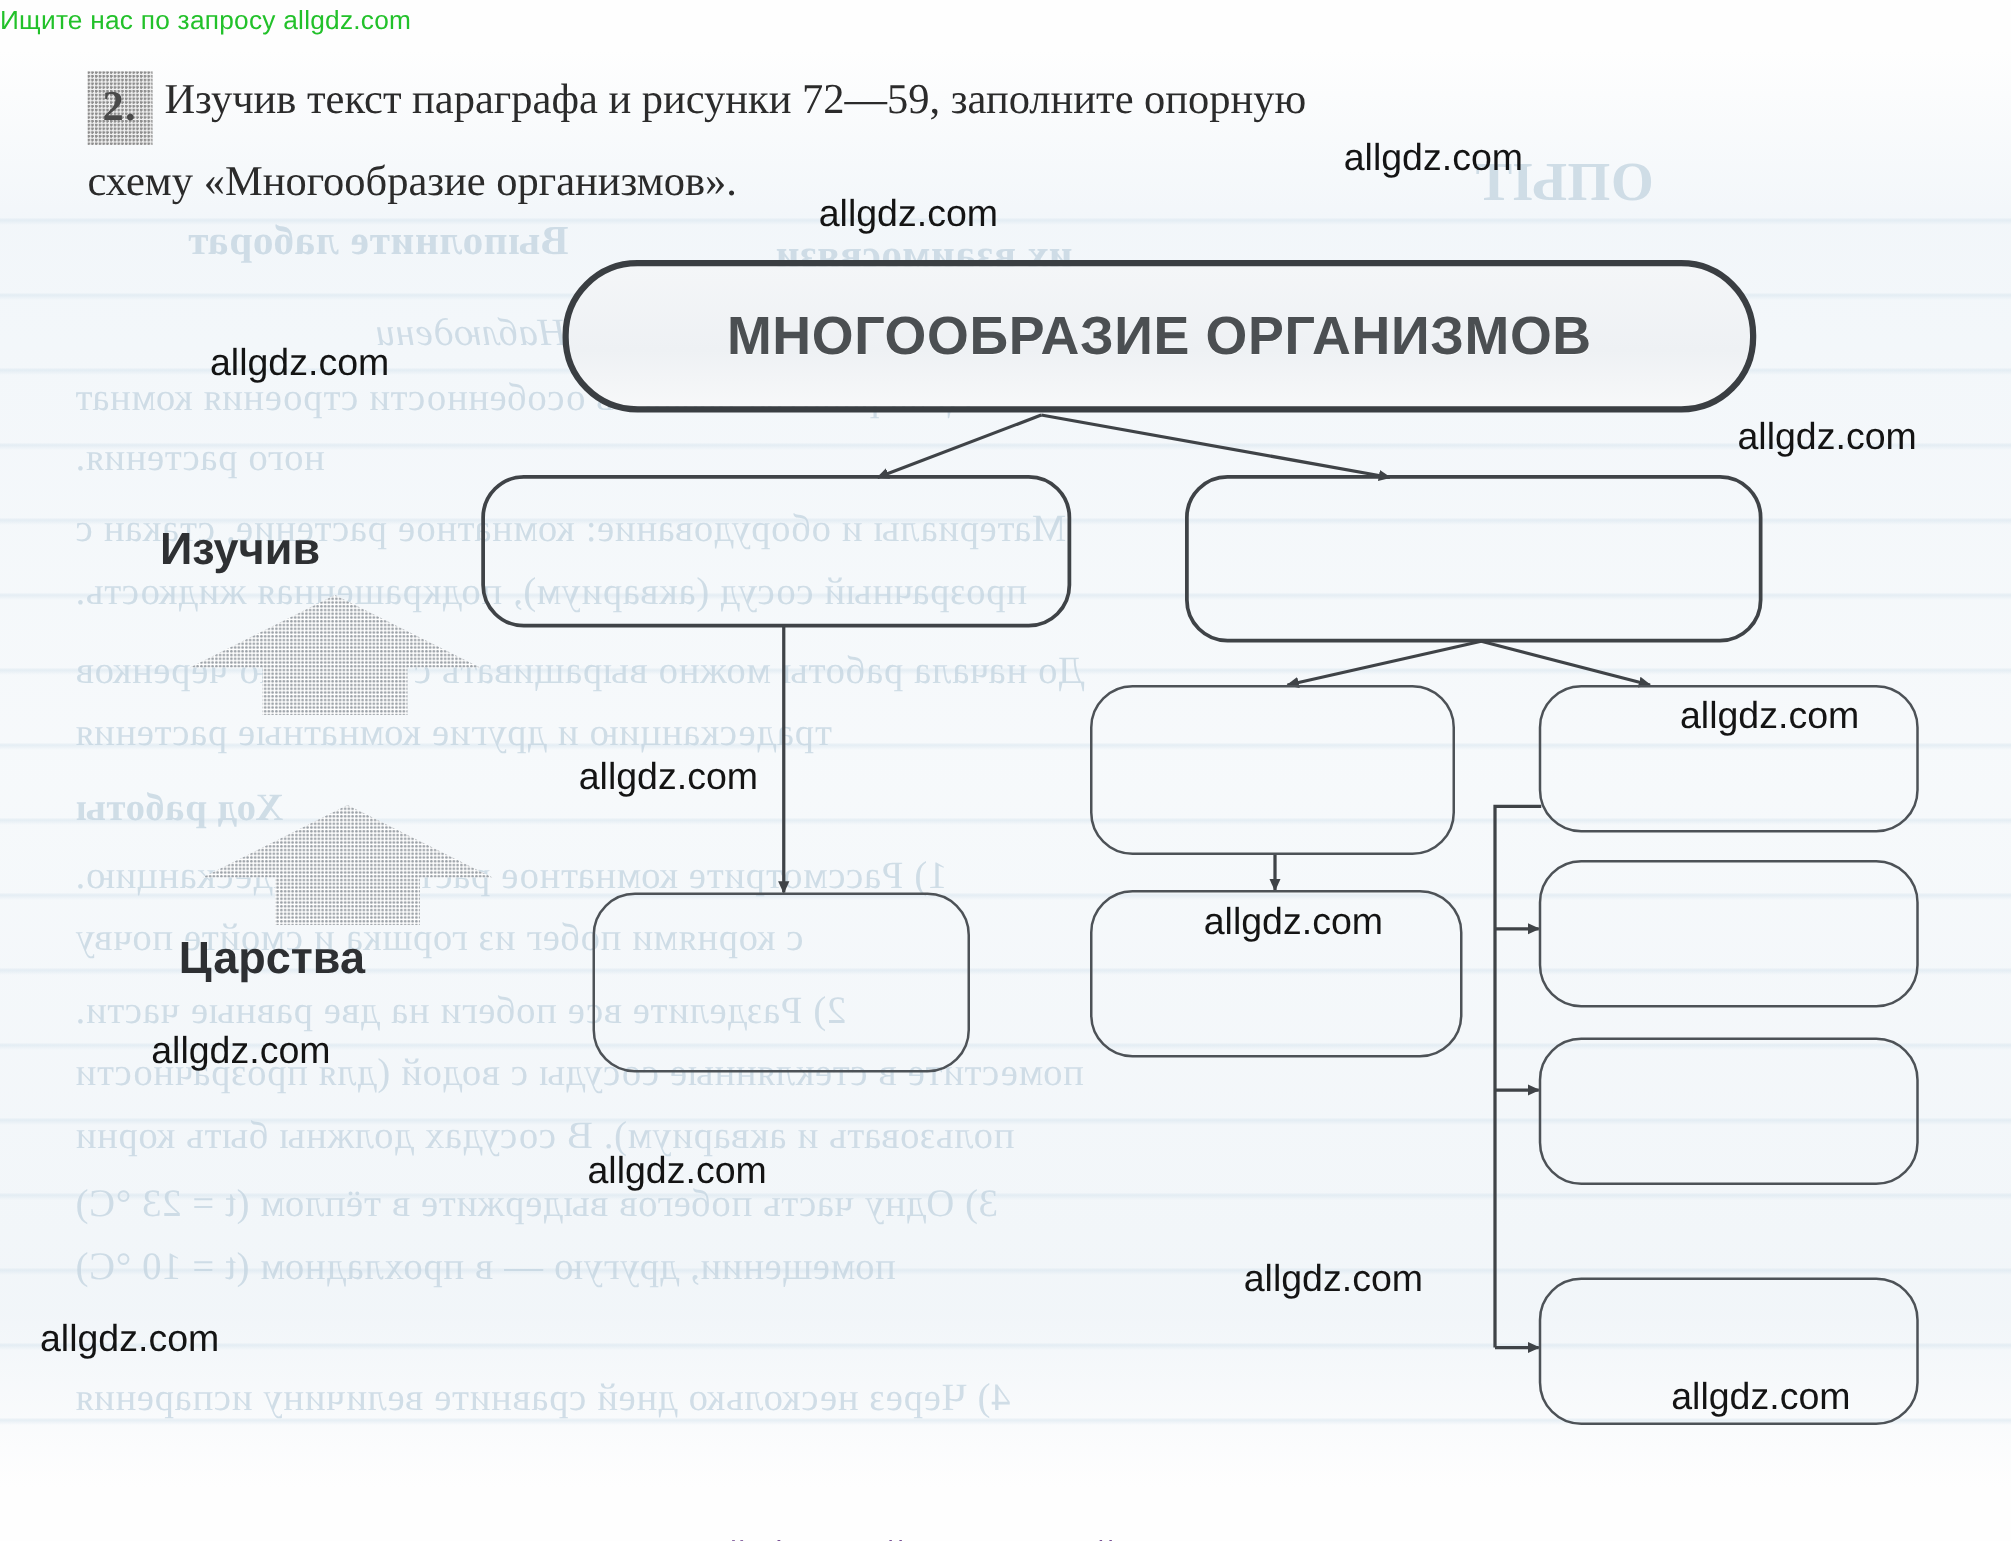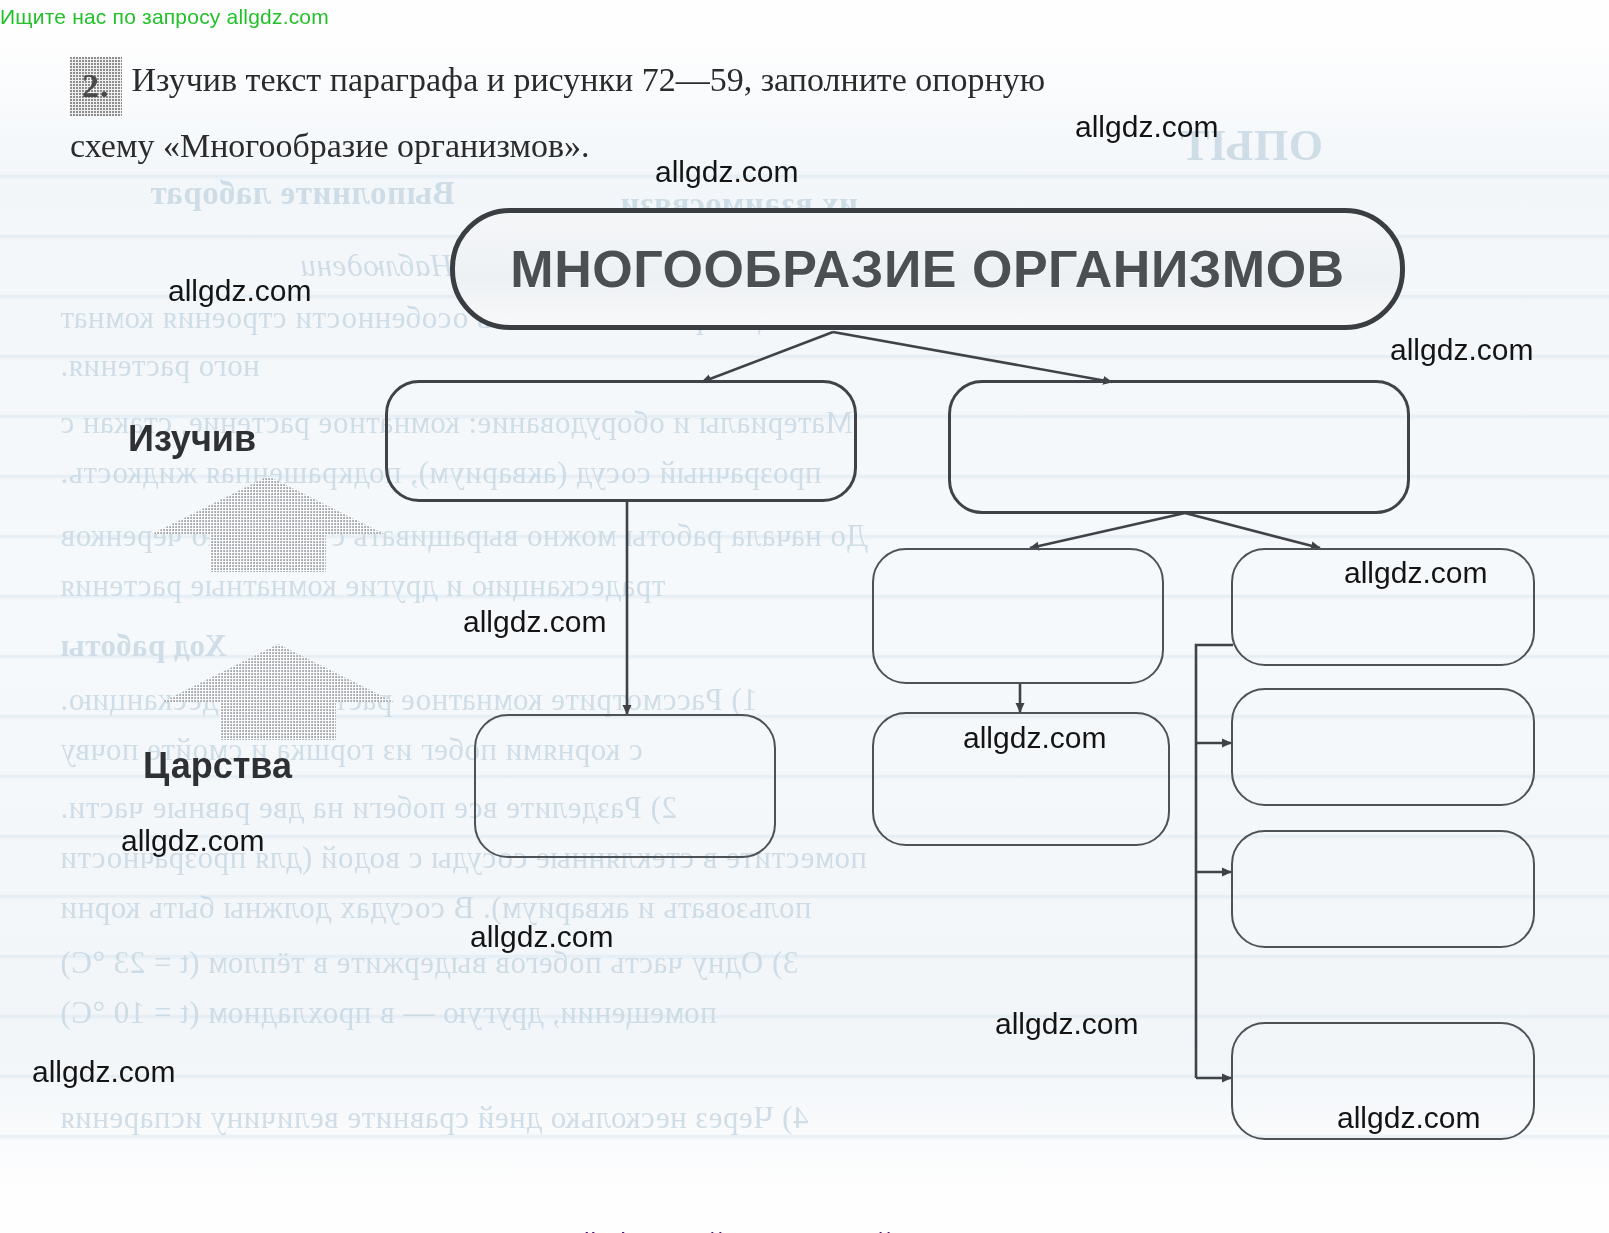--- a/index.html
+++ b/index.html
@@ -102,21 +102,21 @@
   .node.title{
     border-width:5px;
     border-color:#3a3e42;
     border-radius:60px;
     background:linear-gradient(180deg,#f4f6f8 0%,#eef1f4 60%,#f7f8f9 100%);
     display:flex;align-items:center;justify-content:center;
   }
   .node.title span{
     font-family:"Liberation Sans", sans-serif;
     font-weight:bold;
-    font-size:52px;
+    font-size:43px;
     letter-spacing:.5px;
     color:#4b4f52;
     text-shadow:0 1px 0 rgba(255,255,255,.6);
     text-align:right;
   }
 
   
   .rank{
     position:absolute;
     font-family:"Liberation Sans", sans-serif;

